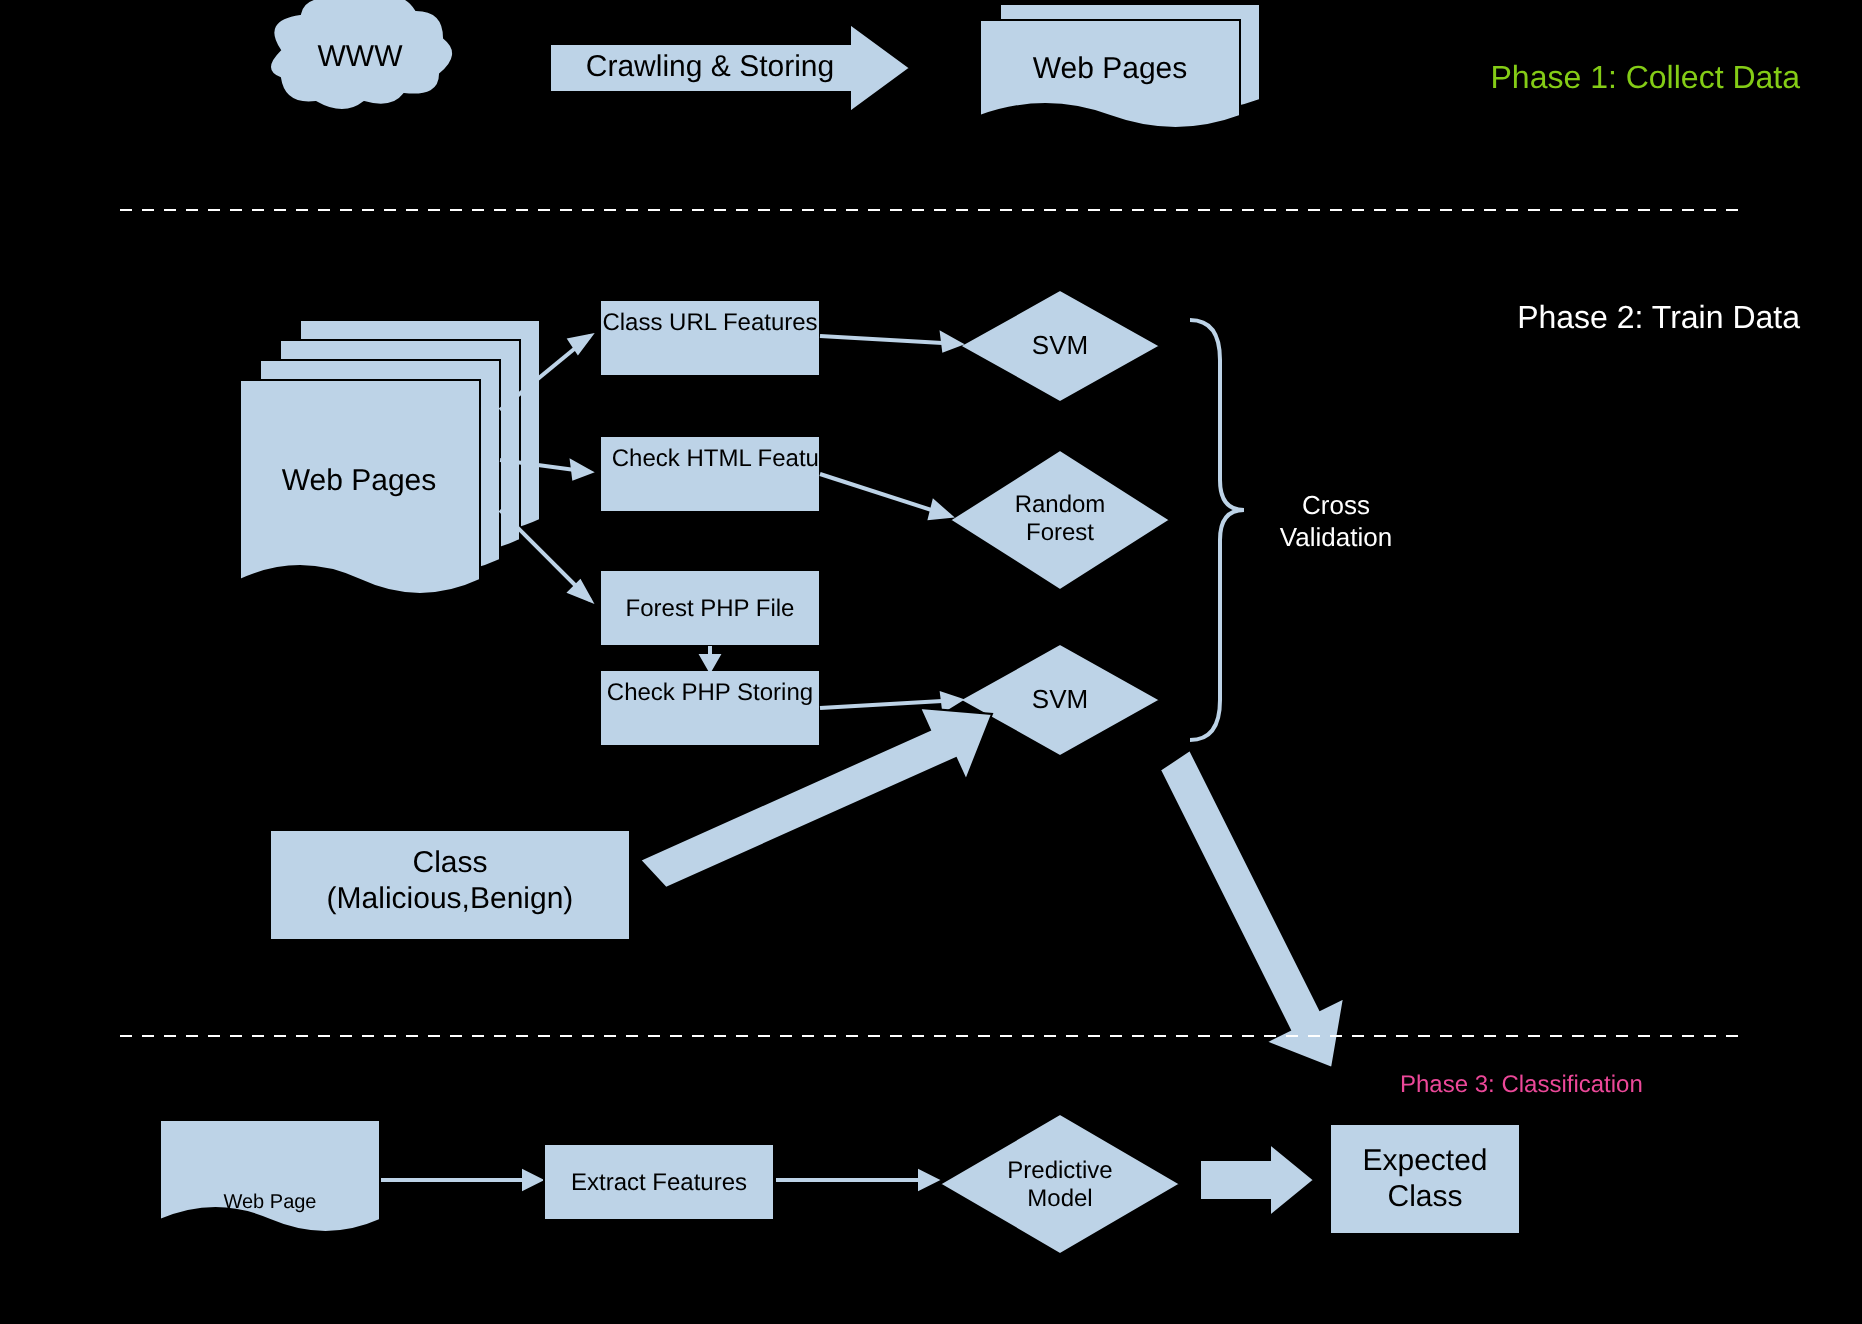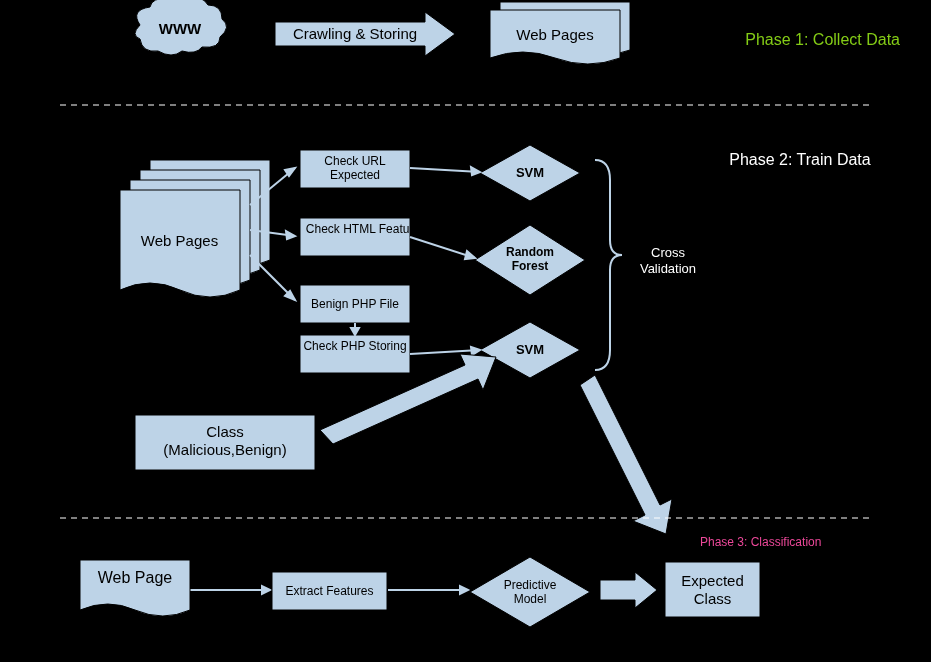--- a/index.html
+++ b/index.html
@@ -1,18 +1,18 @@
 <!DOCTYPE html>
 <html><head>
 <meta charset="utf-8">
 <style>
 body{margin:0;background:#000;width:931px;height:662px;position:relative;font-family:Arial,sans-serif;color:#000}
 svg{position:absolute;top:0;left:0}
 .lbl{position:absolute;text-align:center;line-height:1.2}
-.bold{font-weight:bold}
+.bold{font-weight:normal}
 </style>
 </head>
 <body>
 
 <svg width="931" height="662" viewBox="0 0 931 662">
 
   <path d="M140 25 q-10 -15 10 -18 q2 -10 18 -8 q8 -8 22 0 q12 -4 18 6 q14 0 14 14 q10 8 -2 18 q0 12 -18 10 q-6 8 -20 4 q-10 8 -24 0 q-16 2 -18 -12 q-10 -4 0 -14 z" fill="#bdd3e7" stroke="#000"></path>
 
   <path d="M275 22 h150 v-10 l30 22 l-30 22 v-10 h-150 z" fill="#bdd3e7" stroke="#000"></path>
 
@@ -80,33 +80,33 @@
   <rect x="665" y="562" width="95" height="55" fill="#bdd3e7" stroke="#000"></rect>
 
   <line x1="60" y1="105" x2="870" y2="105" stroke="#fff" stroke-dasharray="6 5"></line>
   <line x1="60" y1="518" x2="870" y2="518" stroke="#fff" stroke-dasharray="6 5"></line>
 </svg>
 
 <div class="lbl bold" style="left:155px;top:20px;width:50px;font-size:15px">WWW</div>
 <div class="lbl" style="left:280px;top:25px;width:150px;font-size:15px">Crawling &amp; Storing</div>
 <div class="lbl" style="left:500px;top:26px;width:110px;font-size:15px">Web Pages</div>
 <div class="lbl" style="left:122px;top:232px;width:115px;font-size:15px">Web Pages</div>
-<div class="lbl" style="left:300px;top:154px;width:110px;font-size:12px">Check URL Expected</div>
+<div class="lbl" style="left:300px;top:154px;width:110px;font-size:12px">Class URL Features</div>
 <div class="lbl" style="left:300px;top:222px;width:132px;font-size:12px">Check HTML Features</div>
-<div class="lbl" style="left:300px;top:297px;width:110px;font-size:12px">Benign PHP File</div>
+<div class="lbl" style="left:300px;top:297px;width:110px;font-size:12px">Forest PHP File</div>
 <div class="lbl" style="left:300px;top:339px;width:110px;font-size:12px">Check PHP Storing</div>
 <div class="lbl bold" style="left:500px;top:165px;width:60px;font-size:13px">SVM</div>
 <div class="lbl bold" style="left:495px;top:245px;width:70px;font-size:12px;white-space:pre-line">Random
 Forest</div>
 <div class="lbl bold" style="left:500px;top:342px;width:60px;font-size:13px">SVM</div>
 <div class="lbl" style="left:135px;top:423px;width:180px;font-size:15px;white-space:pre-line">Class
 (Malicious,Benign)</div>
 <div class="lbl" style="left:628px;top:245px;width:80px;font-size:13px;color:#fff;white-space:pre-line">Cross
 Validation</div>
-<div class="lbl" style="left:85px;top:568px;width:100px;font-size:16px">Web Page</div>
+<div class="lbl" style="left:85px;top:596px;width:100px;font-size:10px">Web Page</div>
 <div class="lbl" style="left:272px;top:584px;width:115px;font-size:12px">Extract Features</div>
 <div class="lbl" style="left:495px;top:578px;width:70px;font-size:12px;white-space:pre-line">Predictive
 Model</div>
 <div class="lbl" style="left:665px;top:572px;width:95px;font-size:15px;white-space:pre-line">Expected
 Class</div>
 <div class="lbl" style="left:700px;top:30px;width:200px;color:#84cc16;font-size:16px;text-align:right">Phase 1:  Collect Data</div>
-<div class="lbl" style="left:700px;top:150px;width:200px;color:#fff;font-size:16px;text-align:center">Phase 2:  Train Data</div>
+<div class="lbl" style="left:700px;top:150px;width:200px;color:#fff;font-size:16px;text-align:right">Phase 2:  Train Data</div>
 <div class="lbl" style="left:700px;top:535px;width:220px;color:#ec4899;font-size:12px;text-align:left">Phase 3:  Classification</div>
 
 </body></html>

